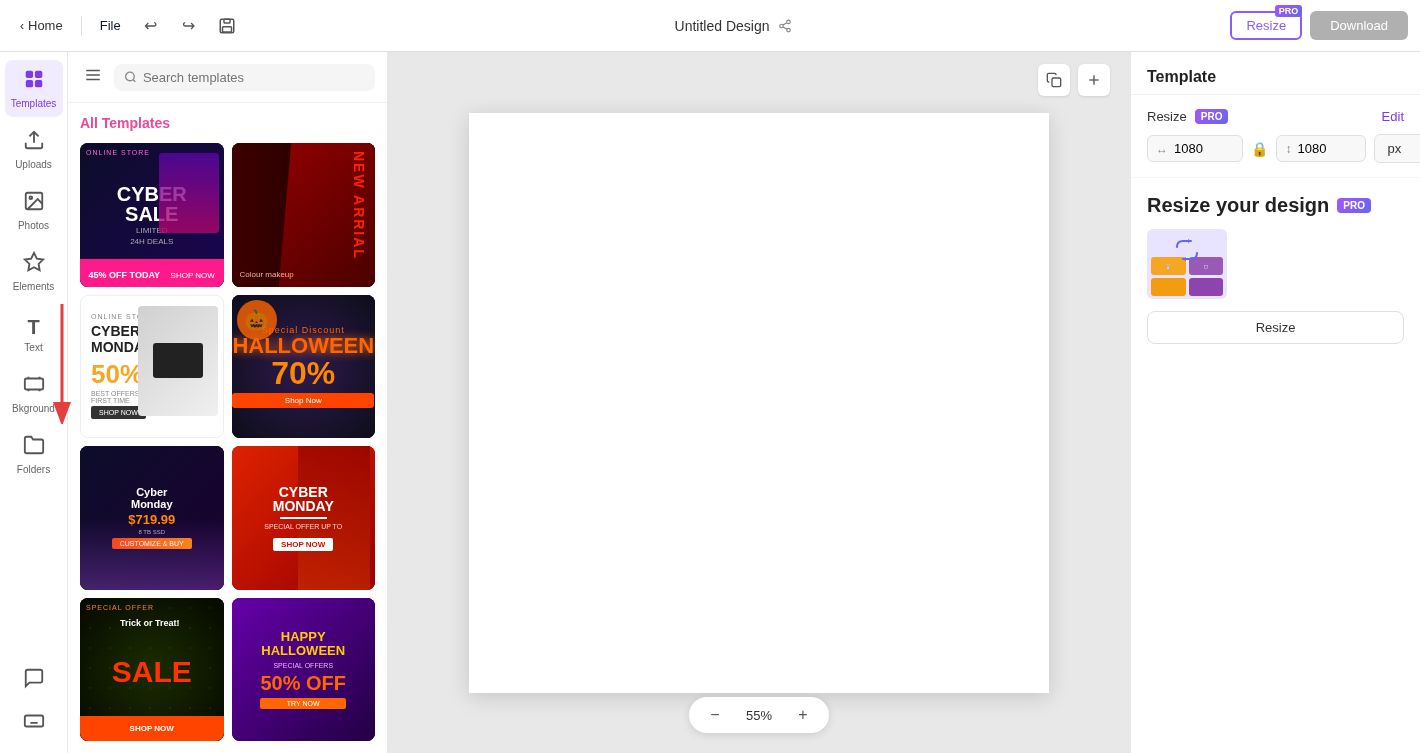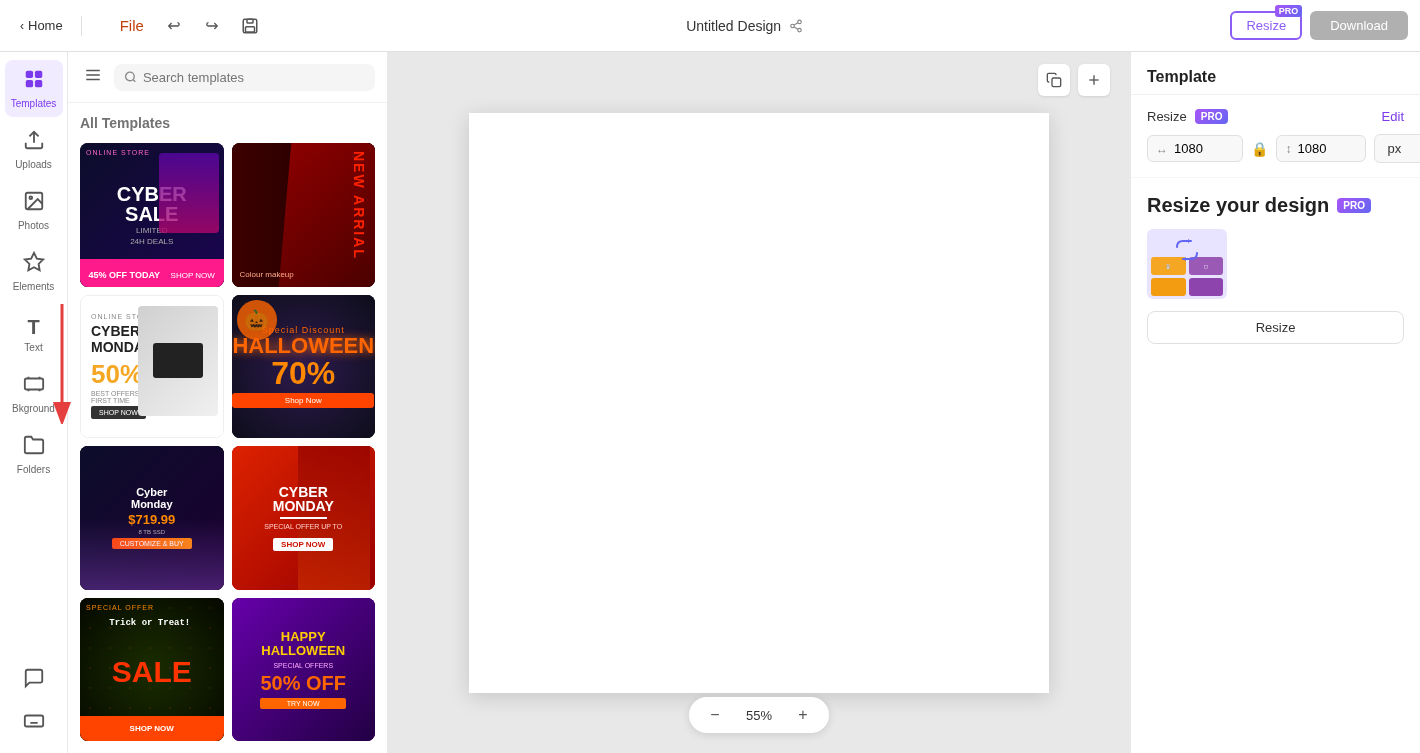--- a/index.html
+++ b/index.html
@@ -13,21 +13,21 @@
       display: flex;
       align-items: center;
       padding: 0 12px;
       gap: 8px;
       z-index: 10;
       flex-shrink: 0;
     }
     .topbar-left { display: flex; align-items: center; gap: 6px; }
     .home-btn { display: flex; align-items: center; gap: 4px; font-size: 13px; color: #333; cursor: pointer; padding: 4px 8px; border-radius: 4px; }
     .divider-v { width: 1px; height: 20px; background: #e0e0e0; margin: 0 4px; }
-    .file-btn { font-size: 15px; color: #c2410c; cursor: pointer; padding: 4px 8px; border-radius: 4px; margin-left: 20px; }
+    .file-btn { font-size: 13px; color: #0f172a; cursor: pointer; padding: 4px 8px; border-radius: 4px; }
     .icon-btn { width: 32px; height: 32px; display: flex; align-items: center; justify-content: center; border-radius: 4px; cursor: pointer; color: #555; font-size: 16px; }
     .topbar-center { flex: 1; display: flex; justify-content: center; align-items: center; gap: 1px; }
     .design-title { font-size: 14px; color: #333; cursor: pointer; }
     .share-btn { width: 28px; height: 28px; display: flex; align-items: center; justify-content: center; border-radius: 50%; cursor: pointer; color: #666; }
     .topbar-right { display: flex; align-items: center; gap: 8px; }
     .resize-btn {
       border: 2px solid #8b5cf6;
       background: #fff;
       color: #8b5cf6;
       font-size: 13px;
@@ -123,21 +123,21 @@
       border: none;
       background: transparent;
       font-size: 13px;
       color: #333;
       outline: none;
       width: 100%;
     }
     .menu-btn { padding: 4px; cursor: pointer; color: #555; }
 
     .templates-scroll { overflow-y: auto; padding: 12px; flex: 1; }
-    .section-title { font-size: 14px; font-weight: 600; color: #737373; margin-bottom: 12px; }
+    .section-title { font-size: 14px; font-weight: 600; color: #ec4899; margin-bottom: 12px; }
 
     .template-grid { display: grid; grid-template-columns: 1fr 1fr; gap: 8px; }
     .template-card {
       border-radius: 8px;
       overflow: hidden;
       cursor: pointer;
       aspect-ratio: 1;
       position: relative;
     }
 
@@ -492,21 +492,21 @@
             <div style="position:absolute;right:5px;top:0;bottom:0;width:50%;overflow:hidden;opacity:0.6;">
               <div style="width:100%;height:100%;background:linear-gradient(to bottom,#880000,#cc3300);"></div>
             </div>
           </div>
         </div>
 
         <div class="template-card t7">
           <div class="t-inner" style="background:#0d1a00;padding:0;overflow:hidden;">
             <div style="width:100%;height:100%;background:radial-gradient(ellipse at center, #1a2d00 0%, #050800 100%);position:relative;">
               <div style="position:absolute;top:6px;left:6px;font-size:7px;color:#ff8800;letter-spacing:1px;">SPECIAL OFFER</div>
-              <div style="position:absolute;top:20px;left:0;right:4px;text-align:center;font-family:Liberation Mono, monospace;">
+              <div style="position:absolute;top:20px;left:0;right:4px;text-align:center;">
                 <div style="font-size:9px;color:#fff;font-weight:600;">Trick or Treat!</div>
               </div>
               <div style="position:absolute;top:35px;left:0;right:0;bottom:30px;display:flex;align-items:center;justify-content:center;">
                 <div style="font-size:30px;font-weight:900;color:#ff3300;line-height:1;text-align:center;">SALE</div>
               </div>
               <div style="position:absolute;bottom:0;left:0;right:0;background:#ff4400;height:25px;display:flex;align-items:center;justify-content:center;">
                 <span style="font-size:8px;font-weight:700;color:#fff;">SHOP NOW</span>
               </div>
               <div style="position:absolute;top:0;left:0;right:0;bottom:0;background-image:radial-gradient(circle, #ff6600 1px, transparent 1px);background-size:20px 20px;opacity:0.1;"></div>
             </div>

